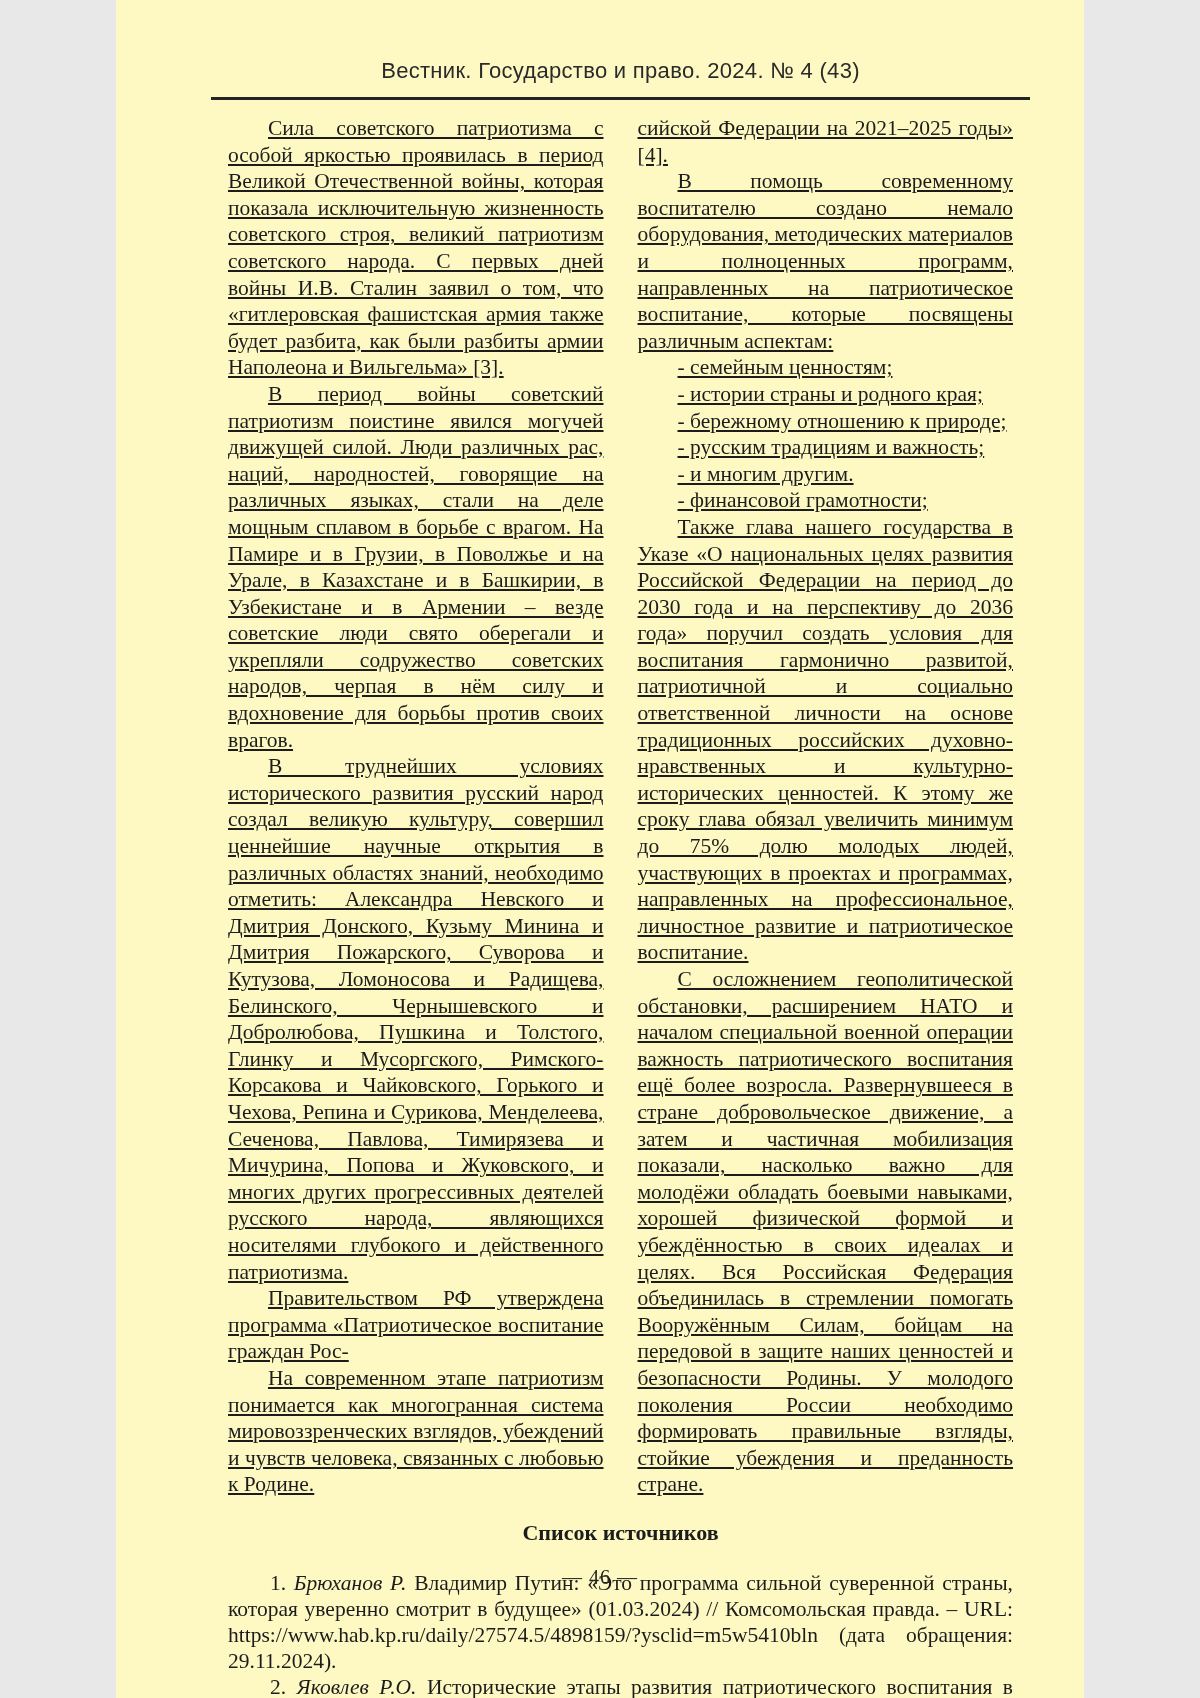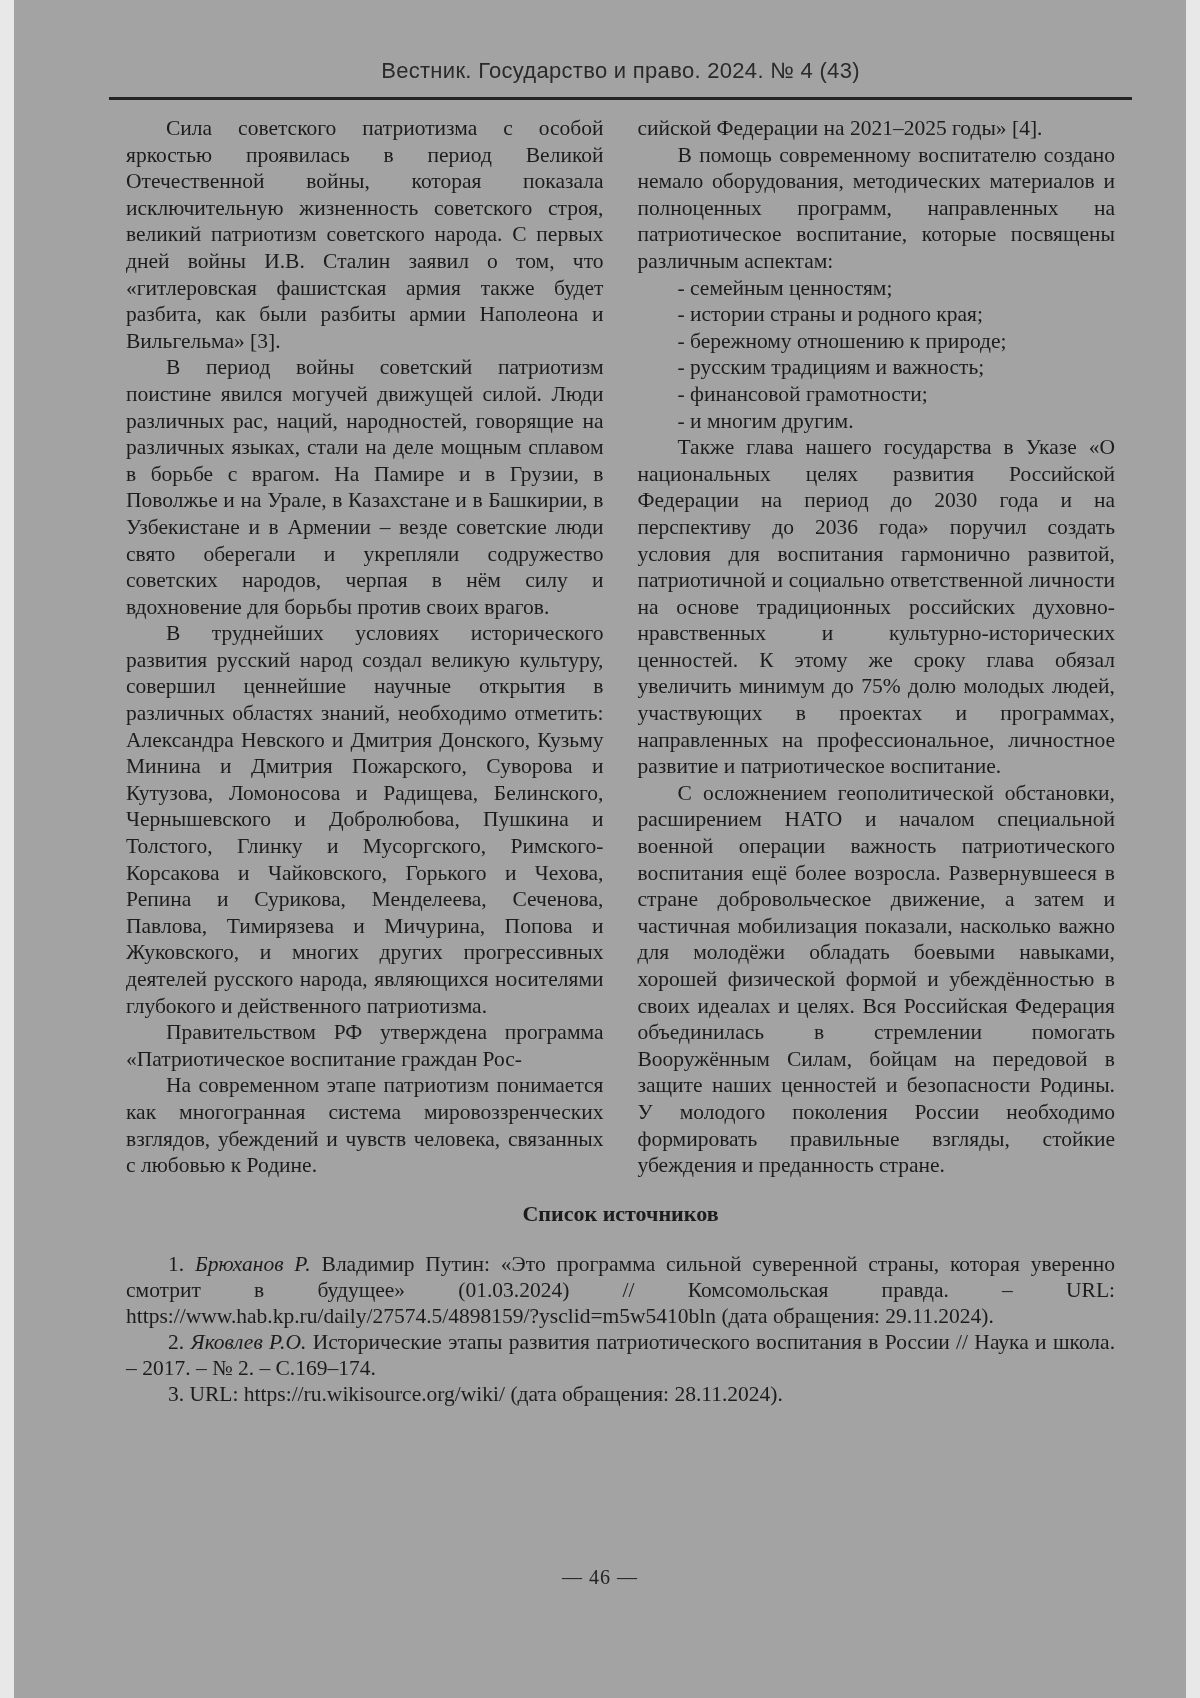--- a/index.html
+++ b/index.html
@@ -1,21 +1,21 @@
 <!DOCTYPE html>
 <html lang="ru"><head>
 <meta charset="utf-8">
 <style>
   html, body { margin: 0; padding: 0; background: #e8e8e8; }
   .page {
     position: relative;
-    width: 1172px;
+    width: 968px;
     height: 1698px;
     margin: 0 auto;
-    background: #a3a3a3;
+    background: #fef9c3;
     box-sizing: border-box;
     padding: 58px 54px 0 95px;
     font-family: "Liberation Serif", "DejaVu Serif", serif;
     color: #1c1c1c;
     overflow: hidden;
   }
   .journal-header {
     text-align: center;
     font-family: "Liberation Sans", "DejaVu Sans", sans-serif;
     font-size: 22px;
@@ -25,20 +25,21 @@
   }
   .header-rule {
     height: 3px;
     background: #242424;
     margin-bottom: 15px;
   }
   .columns {
     display: flex;
     gap: 34px;
     padding: 0 17px;
+    text-decoration: underline;
   }
   .col { flex: 1; min-width: 0; }
   .para {
     margin: 0;
     font-size: 21.5px;
     line-height: 26.6px;
     text-align: justify;
     text-indent: 40px;
   }
   .para.no-indent { text-indent: 0; }
@@ -90,22 +91,22 @@
       <p class="para">На современном этапе патриотизм понимается как многогранная система мировоззренческих взглядов, убеждений и чувств человека, связанных с любовью к Родине.</p>
     </div>
 
     <div class="col">
       <p class="para no-indent">сийской Федерации на 2021–2025 годы» [4].</p>
       <p class="para">В помощь современному воспитателю создано немало оборудования, методических материалов и полноценных программ, направленных на патриотическое воспитание, которые посвящены различным аспектам:</p>
       <p class="para">- семейным ценностям;</p>
       <p class="para">- истории страны и родного края;</p>
       <p class="para">- бережному отношению к природе;</p>
       <p class="para">- русским традициям и важность;</p>
+      <p class="para">- и многим другим.</p>
       <p class="para">- финансовой грамотности;</p>
-      <p class="para">- и многим другим.</p>
       <p class="para">Также глава нашего государства в Указе «О национальных целях развития Российской Федерации на период до 2030 года и на перспективу до 2036 года» поручил создать условия для воспитания гармонично развитой, патриотичной и социально ответственной личности на основе традиционных российских духовно-нравственных и культурно-исторических ценностей. К этому же сроку глава обязал увеличить минимум до 75% долю молодых людей, участвующих в проектах и программах, направленных на профессиональное, личностное развитие и патриотическое воспитание.</p>
       <p class="para">С осложнением геополитической обстановки, расширением НАТО и началом специальной военной операции важность патриотического воспитания ещё более возросла. Развернувшееся в стране добровольческое движение, а затем и частичная мобилизация показали, насколько важно для молодёжи обладать боевыми навыками, хорошей физической формой и убеждённостью в своих идеалах и целях. Вся Российская Федерация объединилась в стремлении помогать Вооружённым Силам, бойцам на передовой в защите наших ценностей и безопасности Родины. У молодого поколения России необходимо формировать правильные взгляды, стойкие убеждения и преданность стране.</p>
     </div>
 
   </div>
 
   <div class="sources-title">Список источников</div>
 
   <div class="references">
     <p class="ref"><span class="ref-num">1.</span> <span class="ref-author">Брюханов Р.</span> <span>Владимир Путин: «Это программа сильной суверенной страны, которая уверенно смотрит в будущее» (01.03.2024) // Комсомольская правда. – URL: https://www.hab.kp.ru/daily/27574.5/4898159/?ysclid=m5w5410bln (дата обращения: 29.11.2024).</span></p>

